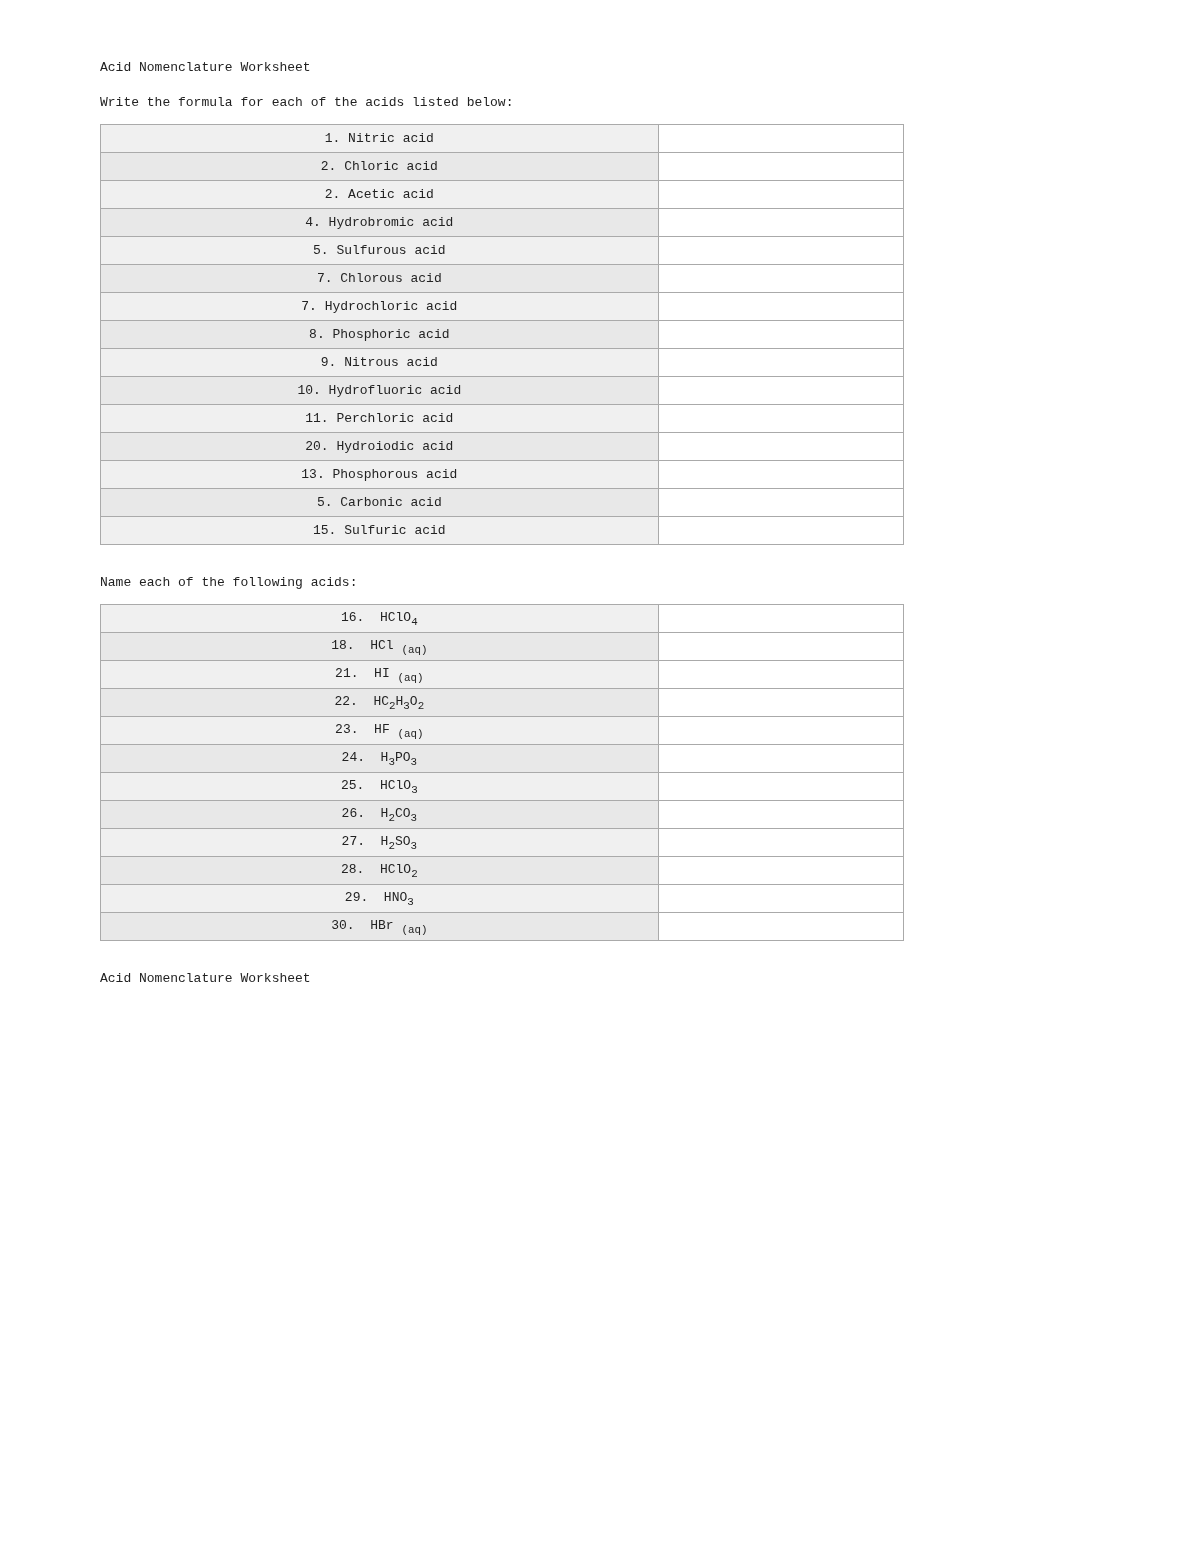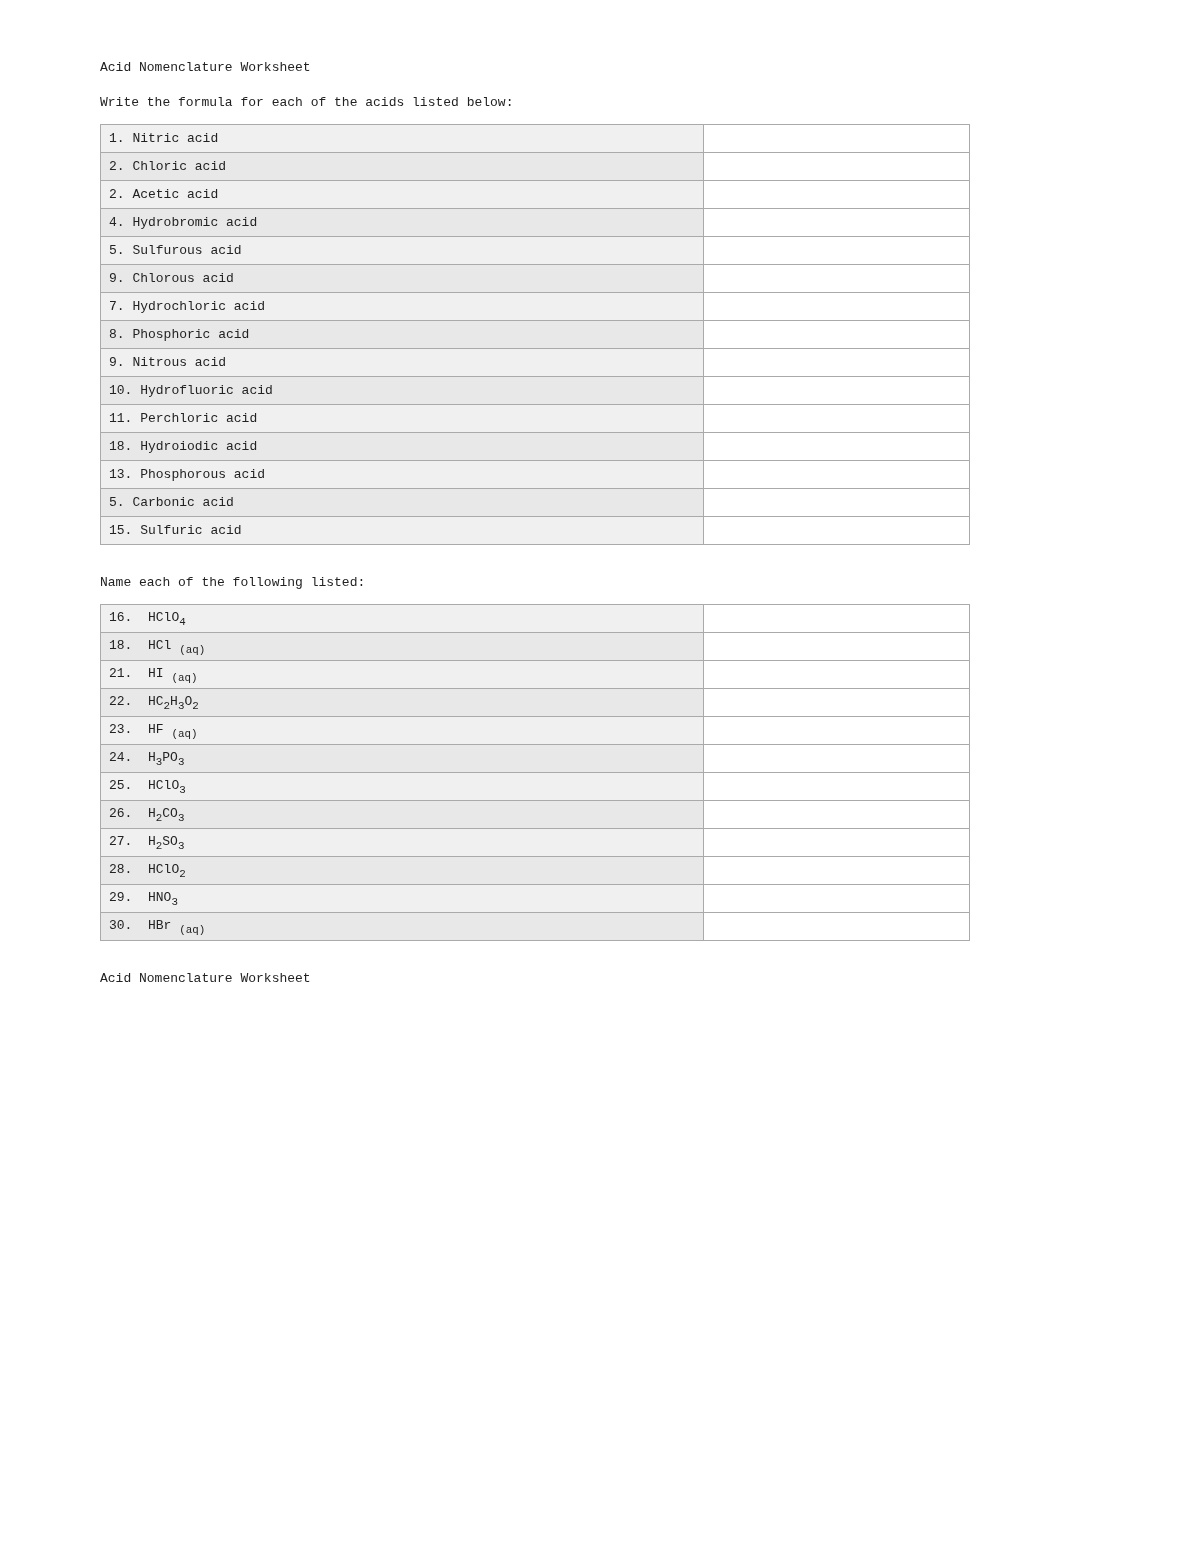--- a/index.html
+++ b/index.html
@@ -22,23 +22,24 @@
       font-size: 13px;
       margin-bottom: 20px;
     }
 
     .section-instruction {
       font-size: 13px;
       margin-bottom: 14px;
     }
 
     .worksheet-table {
-      width: 870px;
+      width: 804px;
       border-collapse: collapse;
       margin-bottom: 30px;
+      text-align: center;
     }
 
     .worksheet-table td {
       border: 1px solid #aaa;
       padding: 4px 8px;
       height: 28px;
       font-size: 13px;
     }
 
     .worksheet-table td.label-cell {
@@ -83,21 +84,21 @@
       </tr>
       <tr>
         <td class="label-cell">4.  Hydrobromic acid</td>
         <td class="answer-cell"></td>
       </tr>
       <tr>
         <td class="label-cell">5.  Sulfurous acid</td>
         <td class="answer-cell"></td>
       </tr>
       <tr>
-        <td class="label-cell">9.  Chlorous acid</td>
+        <td class="label-cell">7.  Chlorous acid</td>
         <td class="answer-cell"></td>
       </tr>
       <tr>
         <td class="label-cell">7.  Hydrochloric acid</td>
         <td class="answer-cell"></td>
       </tr>
       <tr>
         <td class="label-cell">8.  Phosphoric acid</td>
         <td class="answer-cell"></td>
       </tr>
@@ -107,39 +108,39 @@
       </tr>
       <tr>
         <td class="label-cell">10.  Hydrofluoric acid</td>
         <td class="answer-cell"></td>
       </tr>
       <tr>
         <td class="label-cell">11.  Perchloric acid</td>
         <td class="answer-cell"></td>
       </tr>
       <tr>
-        <td class="label-cell">18.  Hydroiodic acid</td>
+        <td class="label-cell">20.  Hydroiodic acid</td>
         <td class="answer-cell"></td>
       </tr>
       <tr>
         <td class="label-cell">13.  Phosphorous acid</td>
         <td class="answer-cell"></td>
       </tr>
       <tr>
         <td class="label-cell">5.  Carbonic acid</td>
         <td class="answer-cell"></td>
       </tr>
       <tr>
         <td class="label-cell">15.  Sulfuric acid</td>
         <td class="answer-cell"></td>
       </tr>
     </tbody>
 </table>
 
-<div class="section-instruction">Name each of the following listed:</div>
+<div class="section-instruction">Name each of the following acids:</div>
 
 <table class="worksheet-table">
   <tbody id="section2-body">
       <tr>
         <td class="label-cell">16.&nbsp;&nbsp;HClO<sub>4</sub></td>
         <td class="answer-cell"></td>
       </tr>
       <tr>
         <td class="label-cell">18.&nbsp;&nbsp;HCl <sub>(aq)</sub></td>
         <td class="answer-cell"></td>

